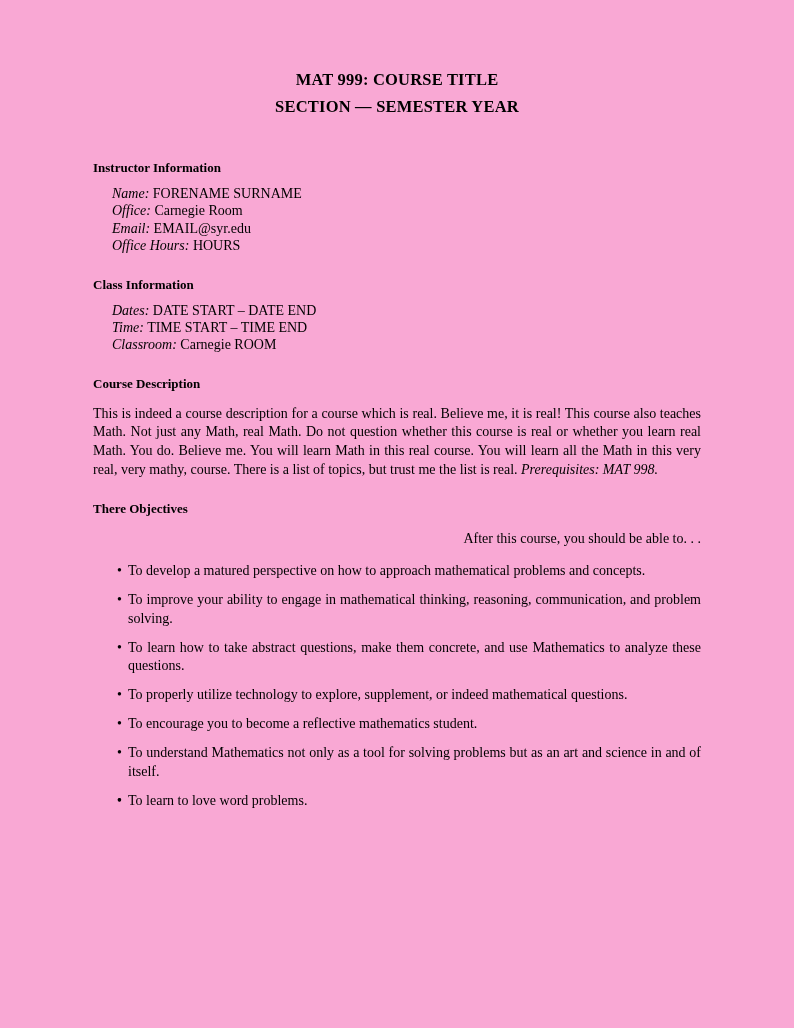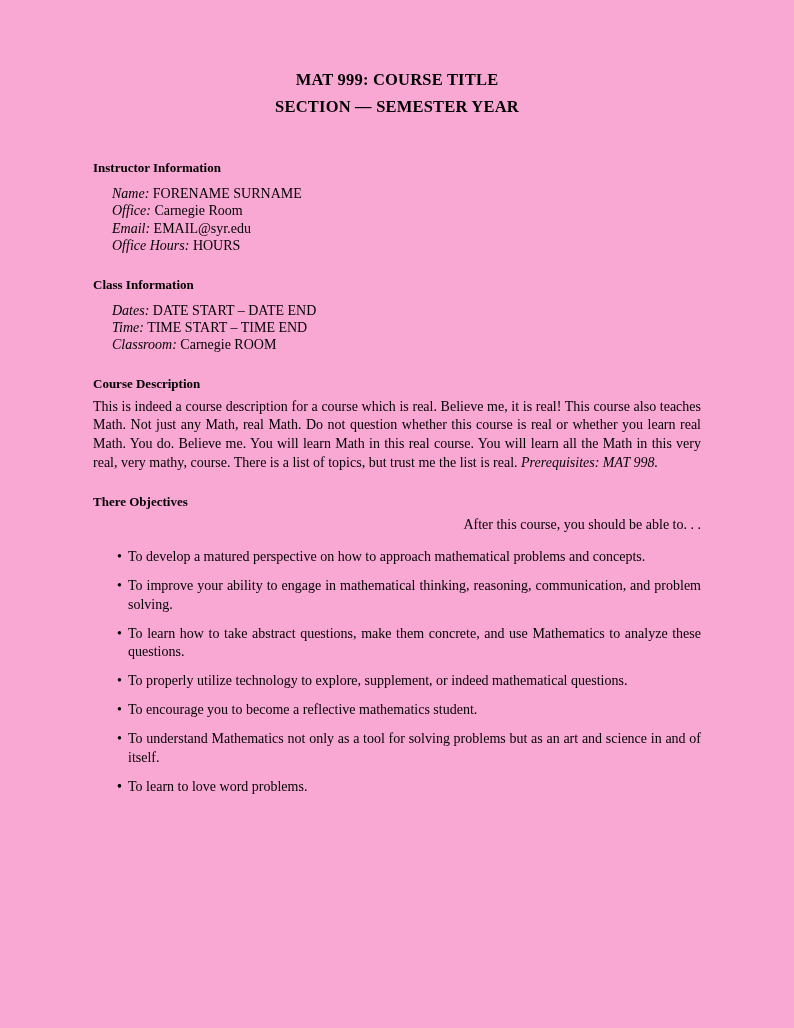--- a/index.html
+++ b/index.html
@@ -69,21 +69,21 @@
   .field-label {
     font-style: italic;
     text-align: center;
   }
   .field-value {
     font-style: normal;
     margin-top: 28px;
   }
 
   .body-para {
-    margin: 6px 0 0 0;
+    margin: 13px 0 0 0;
     font-size: 14px;
     line-height: 18.6px;
     text-align: justify;
     text-justify: inter-word;
   }
   .body-para.lead {
     text-align: right;
   }
   .italic-run {
     font-style: italic;

